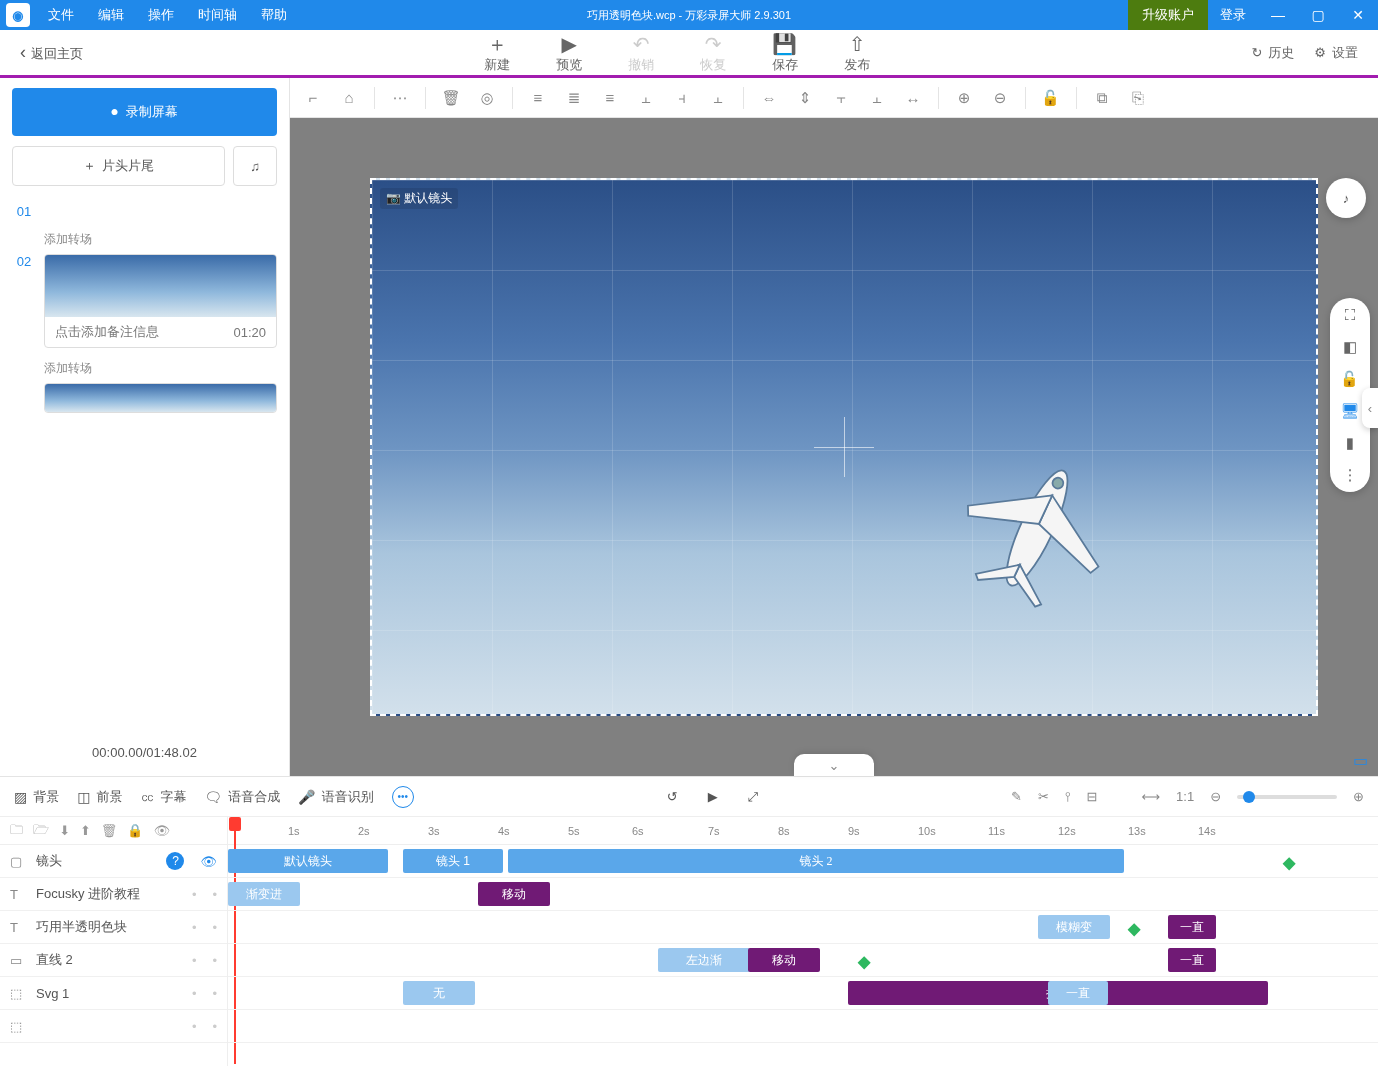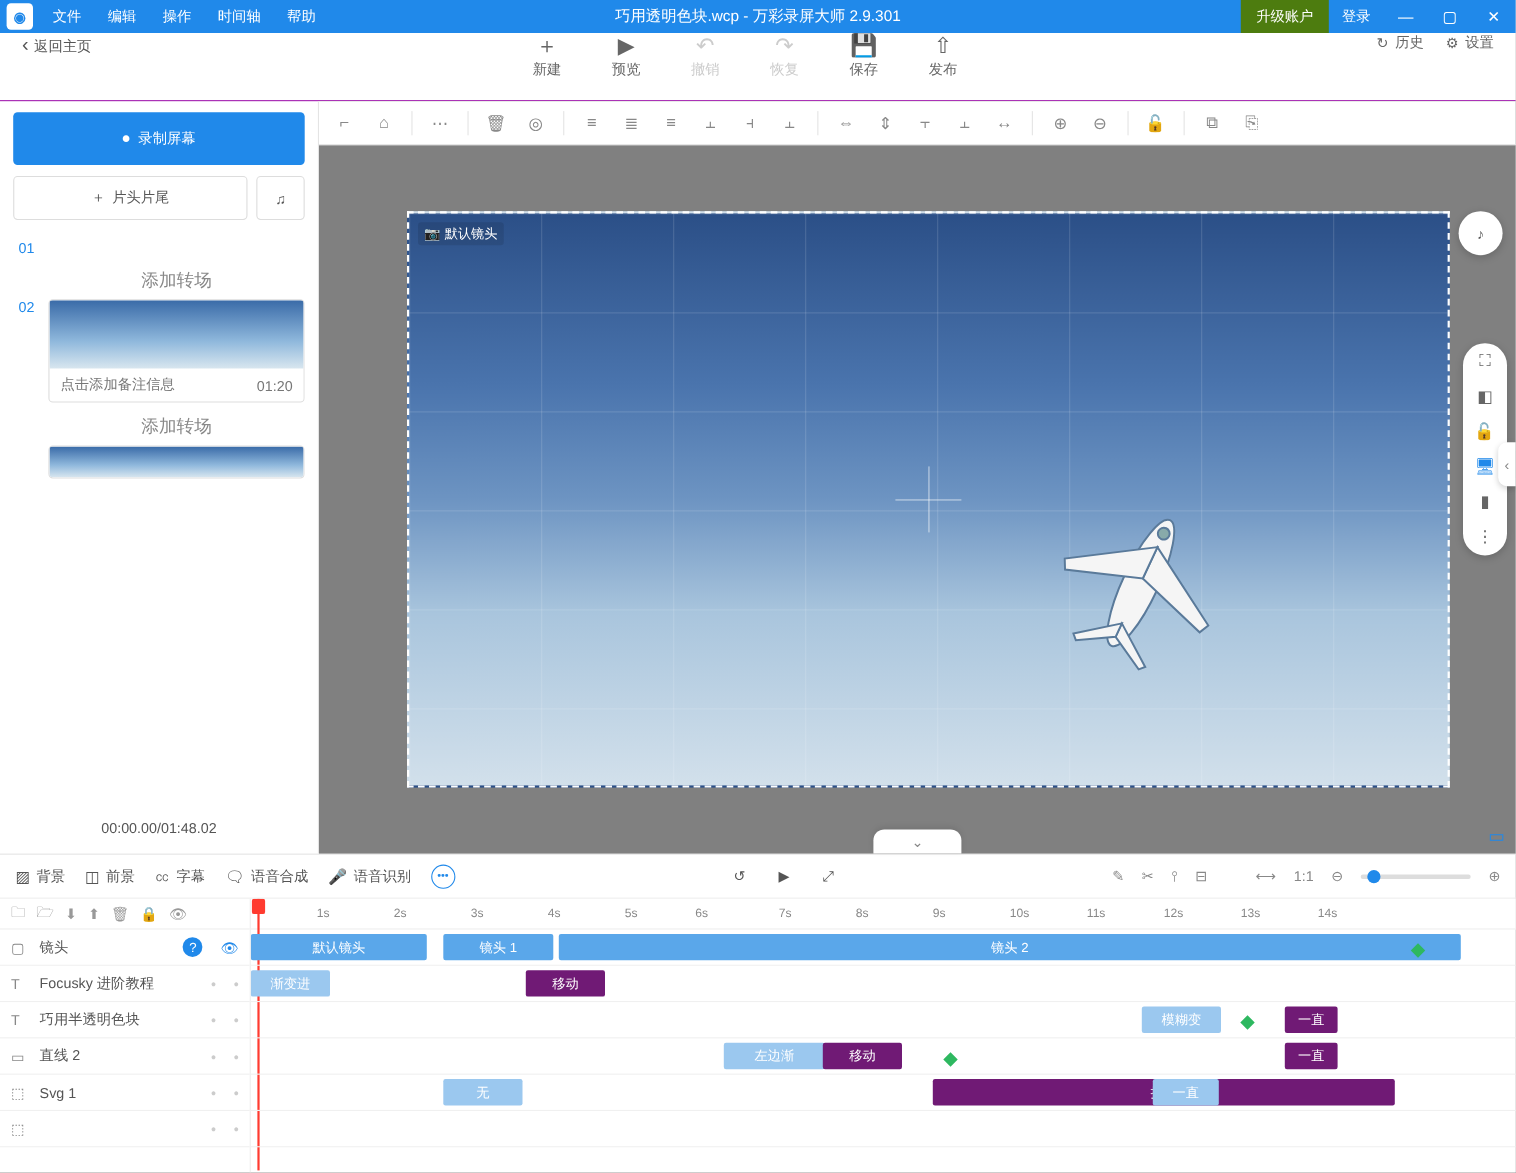--- a/index.html
+++ b/index.html
@@ -1,24 +1,24 @@
 <!DOCTYPE html>
 <html><head>
 <meta charset="utf-8">
 <style>
 *{box-sizing:border-box;margin:0;padding:0;font-family:"Microsoft YaHei",Arial,sans-serif;font-size:13px;user-select:none}
 body{width:1378px;height:1066px;overflow:hidden;background:#fff;display:flex;flex-direction:column}
 .titlebar{height:30px;background:#2089ea;display:flex;align-items:center;color:#fff;position:relative}
 .titlebar .logo{width:24px;height:24px;background:#fff;border-radius:4px;margin:0 6px;display:flex;align-items:center;justify-content:center;color:#2089ea;font-weight:bold}
 .titlebar .menu-item{padding:0 12px;line-height:30px;cursor:pointer}
-.titlebar .title{position:absolute;left:50%;transform:translateX(-50%);font-size:14px}
+.titlebar .title{position:absolute;left:50%;transform:translateX(-50%);font-size:11px}
 .titlebar .right{margin-left:auto;display:flex;align-items:center}
 .titlebar .upgrade{background:#4d7c0f;padding:0 14px;line-height:30px}
 .titlebar .winbtn{width:40px;text-align:center;line-height:30px;font-size:14px}
-.topbar{height:62px;border-bottom:1px solid #a21caf;display:flex;align-items:flex-start}
+.topbar{height:48px;border-bottom:3px solid #a21caf;display:flex;align-items:center}
 .topbar .back{padding:0 20px;color:#555;cursor:pointer}
 .topbar .back::before{content:"‹ ";font-size:18px}
 .topbar .center{flex:1;display:flex;justify-content:center;gap:16px}
 .topbar .tb-btn{display:flex;flex-direction:column;align-items:center;width:56px;color:#666;cursor:pointer}
 .topbar .tb-btn.disabled{color:#ccc}
 .topbar .tb-btn .ic{font-size:20px;height:24px;line-height:24px}
 .topbar .right{display:flex;gap:20px;padding-right:20px;color:#666}
 .topbar .right .rb{display:flex;align-items:center;gap:6px;cursor:pointer}
 .main{flex:1;display:flex;min-height:0}
 .sidebar{width:290px;border-right:1px solid #e4e4e4;display:flex;flex-direction:column;padding:10px 12px;gap:10px}
@@ -27,21 +27,21 @@
 .btn-outline{flex:1;border:1px solid #ddd;height:40px;border-radius:4px;display:flex;align-items:center;justify-content:center;gap:6px;color:#555;cursor:pointer}
 .btn-icon-only{width:44px;flex:none}
 .scenes{flex:1;overflow:auto;margin-top:8px}
 .scene-row{display:flex;gap:8px;margin-bottom:6px}
 .scene-idx{width:24px;text-align:center;color:#2089ea}
 .scene-card{flex:1;border:1px solid #ddd;border-radius:4px;overflow:hidden}
 .scene-card.selected{border:2px solid #2089ea}
 .scene-thumb{height:110px;background:linear-gradient(180deg,#3a6ba8,#8fb8dc 60%,#d8e6ef);position:relative}
 .scene-thumb.small{height:62px}
 .scene-foot{height:30px;display:flex;align-items:center;padding:0 10px;color:#777;justify-content:space-between;font-size:12px}
-.transition{text-align:center;color:#888;padding:6px 0;margin-left:32px;font-size:16px}
+.transition{text-align:left;color:#888;padding:6px 0;margin-left:32px;font-size:12px}
 .scene-time{text-align:center;color:#555;padding:6px 0}
 .canvas-area{flex:1;background:#808080;position:relative;display:flex;flex-direction:column}
 .toolbar2{height:40px;background:#fff;border-bottom:1px solid #e4e4e4;display:flex;align-items:center;gap:14px;padding:0 12px;color:#888}
 .toolbar2 .ic{width:22px;height:22px;display:flex;align-items:center;justify-content:center;cursor:pointer;font-size:15px}
 .toolbar2 .sp{width:1px;height:22px;background:#e4e4e4}
 .canvas-stage{flex:1;position:relative}
 .canvas-frame{position:absolute;left:80px;top:60px;right:60px;bottom:60px;border:2px dashed #fff;background:linear-gradient(180deg,#2b4f87 0%,#4a74ad 30%,#6d94c2 50%,#a9c5dd 70%,#d2e0eb 100%);}
 .canvas-frame .grid{position:absolute;inset:0;background-image:linear-gradient(rgba(255,255,255,.15) 1px,transparent 1px),linear-gradient(90deg,rgba(255,255,255,.15) 1px,transparent 1px);background-size:120px 90px}
 .canvas-frame .label{position:absolute;top:8px;left:8px;color:#fff;font-size:12px;background:rgba(0,0,0,.1);padding:2px 6px;border-radius:3px}
 .canvas-frame .label::before{content:"📷 "}
@@ -364,21 +364,21 @@
           <span class="tick" style="left: 690px;">10s</span>
           <span class="tick" style="left: 760px;">11s</span>
           <span class="tick" style="left: 830px;">12s</span>
           <span class="tick" style="left: 900px;">13s</span>
           <span class="tick" style="left: 970px;">14s</span>
         </div>
       <div class="tracks" id="tracks">
           <div class="track">
             <div class="clip " style="left: 0px; width: 160px;">默认镜头</div>
             <div class="clip " style="left: 175px; width: 100px;">镜头 1</div>
-            <div class="clip " style="left: 280px; width: 820px;">镜头 2</div>
+            <div class="clip " style="left: 280px; width: 616px; font-family: Liberation Serif, serif;">镜头 2</div>
             <div class="add-green" style="left: 1055px;">◆</div>
           </div>
           <div class="track">
             <div class="clip lite" style="left: 0px; width: 72px;">渐变进</div>
             <div class="clip dark" style="left: 250px; width: 72px;">移动</div>
           </div>
           <div class="track">
             <div class="clip lite" style="left: 810px; width: 72px;">模糊变</div>
             <div class="clip dark" style="left: 940px; width: 48px;">一直</div>
             <div class="add-green" style="left: 900px;">◆</div>

